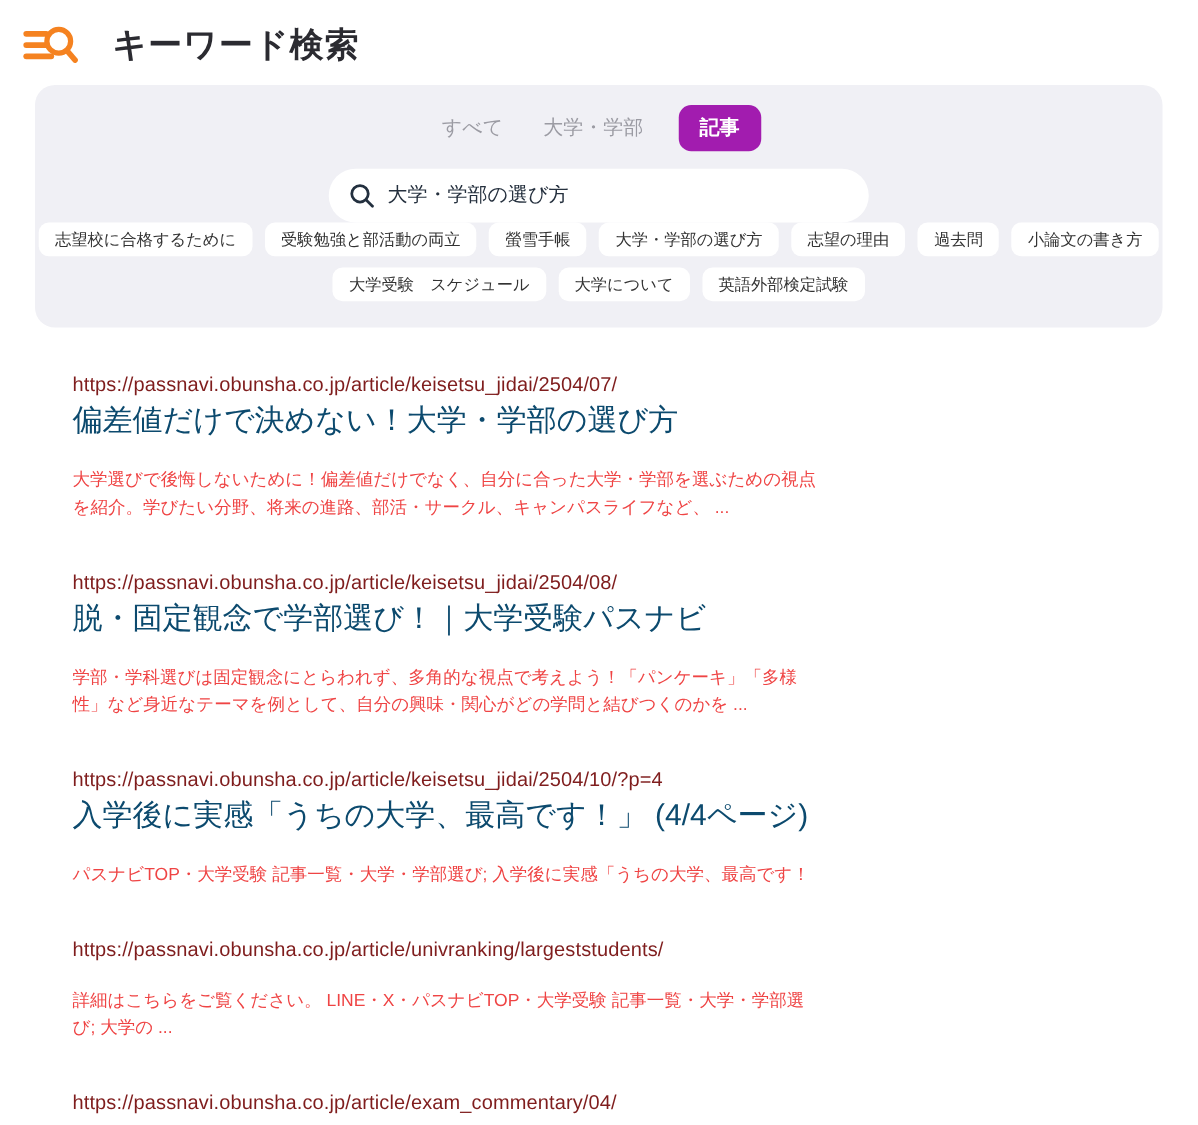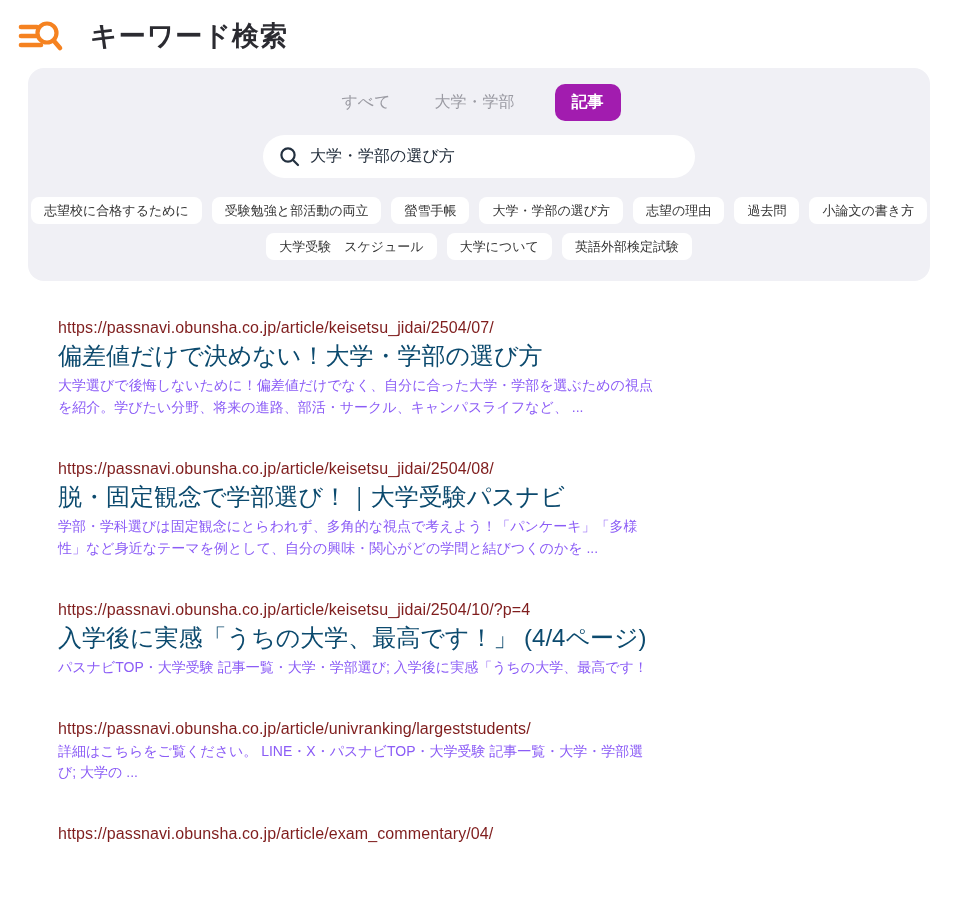--- a/index.html
+++ b/index.html
@@ -30,21 +30,21 @@
     margin: 2px 28px 0 28px;
     background: #f0f0f5;
     border-radius: 16px;
     padding: 14px 0 21px 0;
   }
 
   .tabs {
     display: flex;
     justify-content: center;
     align-items: center;
-    gap: 36px;
+    gap: 24px;
     padding-top: 2px;
   }
   .tab {
     font-size: 16px;
     color: #9b9ba3;
     padding: 8px 4px;
     cursor: pointer;
     border-radius: 10px;
     white-space: nowrap;
   }
@@ -69,21 +69,21 @@
   .searchbar input {
     border: none;
     outline: none;
     background: transparent;
     font-family: inherit;
     font-size: 16px;
     color: #25303e;
     width: 100%;
   }
 
-  .chip-rows { margin-top: 19px; }
+  .chip-rows { }
   .chip-row {
     display: flex;
     justify-content: center;
     gap: 10px;
     margin-top: 9px;
   }
   .chip {
     background: #ffffff;
     border-radius: 8px;
     padding: 7px 13px;
@@ -111,22 +111,22 @@
     font-size: 24px;
     line-height: 1.35;
     color: #0c4a6e;
     text-decoration: none;
     margin-top: 3px;
     cursor: pointer;
   }
   .result-desc {
     font-size: 14px;
     line-height: 1.55;
-    color: #8b5cf6;
-    margin-top: 3px;
+    color: #ef4444;
+    margin-top: 20px;
     max-width: 600px;
   }
 </style>
 </head>
 <body>
 
 <div class="header">
   <span style="display:inline-flex;">
     <svg width="46" height="36" viewBox="0 0 46 36" fill="none">
       <line x1="3" y1="9" x2="19" y2="9" stroke="#f58220" stroke-width="4.6" stroke-linecap="round"></line>

